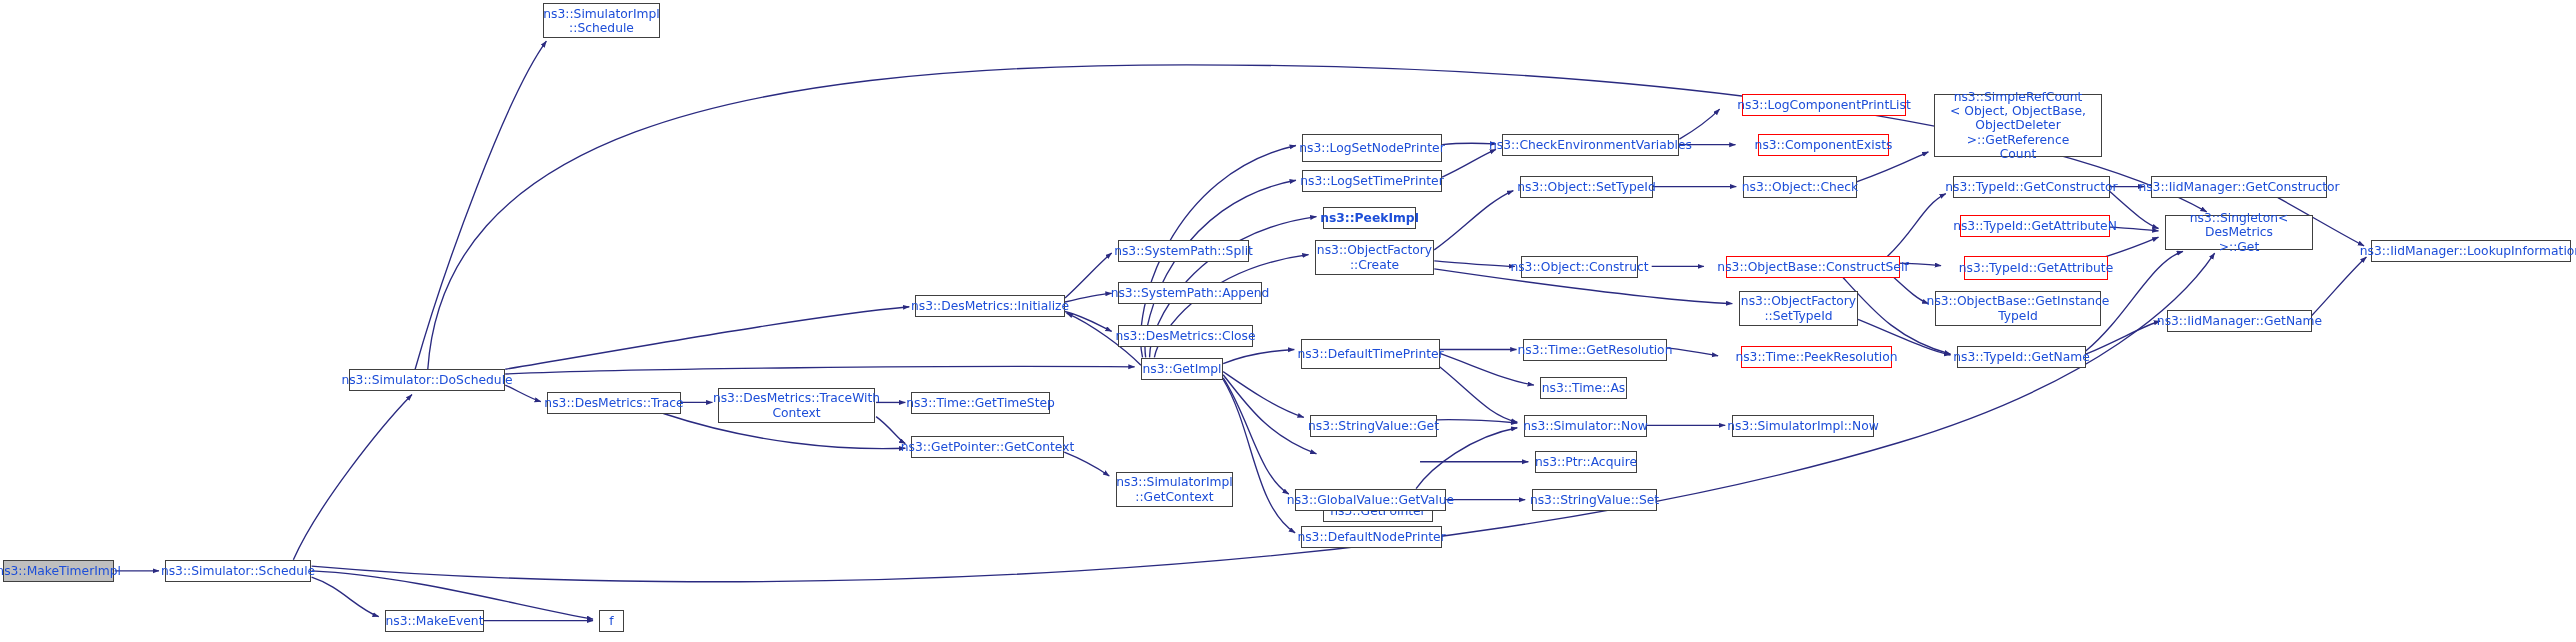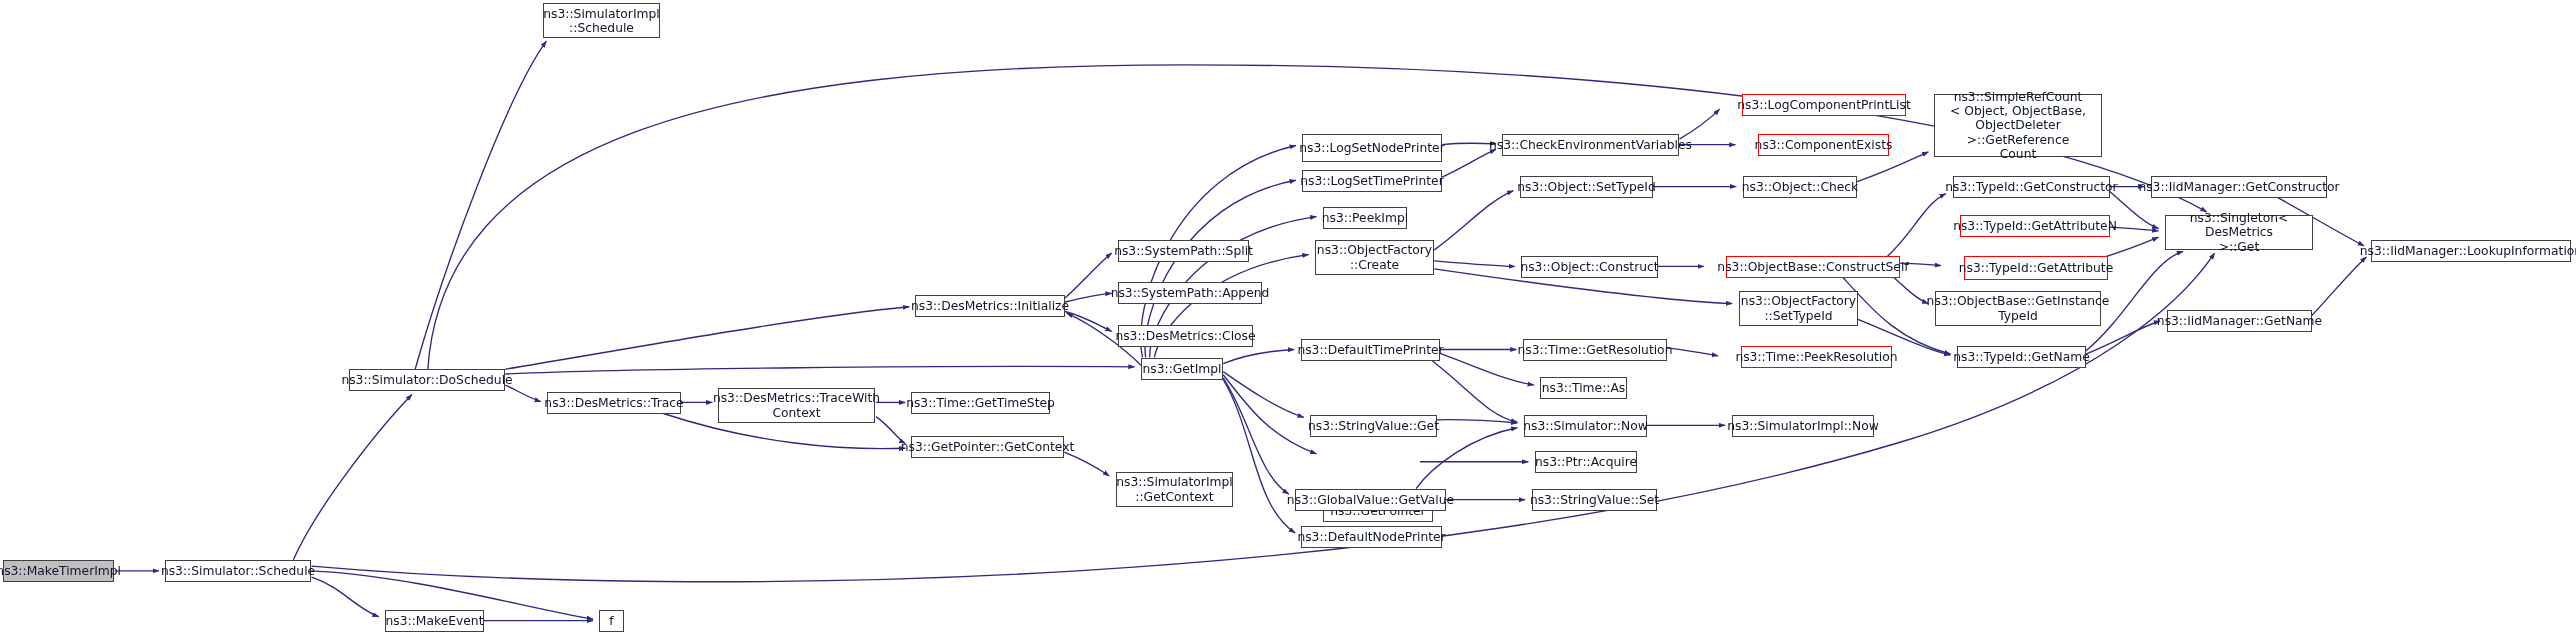--- a/index.html
+++ b/index.html
@@ -10,21 +10,21 @@
     background:#ffffff;
     font-family:"DejaVu Sans","Liberation Sans",sans-serif;
     overflow:hidden;
   }
   svg.edges{position:absolute;left:0;top:0;width:2576px;height:642px;pointer-events:none;}
   .node{
     position:absolute;
     box-sizing:border-box;
     border:0.8px solid #404040;
     background:#ffffff;
-    color:#0f172a;
+    color:#1d4ed8;
     font-size:12.3px;
     line-height:1.15;
     display:flex;
     align-items:center;
     justify-content:center;
     text-align:center;
     white-space:pre-line;
     padding:0.8px 3.2px;
   }
   .node.red{border:1.3px solid #ff0000;margin-left:16px;}
@@ -119,31 +119,31 @@
       <div class="node" style="left: 911px; top: 436px; width: 153px; height: 22px;">ns3::GetPointer::GetContext</div>
       <div class="node" style="left: 1116px; top: 472px; width: 117px; height: 35px;">ns3::SimulatorImpl
 ::GetContext</div>
       <div class="node" style="left: 915px; top: 295px; width: 150px; height: 22px;">ns3::DesMetrics::Initialize</div>
       <div class="node" style="left: 1118px; top: 240px; width: 131px; height: 22px;">ns3::SystemPath::Split</div>
       <div class="node" style="left: 1118px; top: 282px; width: 144px; height: 22px;">ns3::SystemPath::Append</div>
       <div class="node" style="left: 1118px; top: 325px; width: 135px; height: 22px;">ns3::DesMetrics::Close</div>
       <div class="node" style="left: 1141px; top: 358px; width: 82px; height: 22px;">ns3::GetImpl</div>
       <div class="node" style="left: 1302px; top: 134px; width: 140px; height: 28px; text-align: center;">ns3::LogSetNodePrinter</div>
       <div class="node" style="left: 1302px; top: 170px; width: 140px; height: 22px;">ns3::LogSetTimePrinter</div>
-      <div class="node" style="left: 1323px; top: 207px; width: 84px; height: 22px;">ns3::PeekImpl</div>
+      <div class="node" style="left: 1323px; top: 207px; width: 93px; height: 22px; font-weight: bold;">ns3::PeekImpl</div>
       <div class="node" style="left: 1315px; top: 240px; width: 119px; height: 35px;">ns3::ObjectFactory
 ::Create</div>
-      <div class="node" style="left: 1301px; top: 339px; width: 139px; height: 22px;">ns3::DefaultTimePrinter</div>
+      <div class="node" style="left: 1301px; top: 339px; width: 139px; height: 30px;">ns3::DefaultTimePrinter</div>
       <div class="node" style="left: 1310px; top: 415px; width: 127px; height: 22px;">ns3::StringValue::Get</div>
       <div class="node" style="left: 1323px; top: 477px; width: 110px; height: 22px; margin-top: 23px;">ns3::GetPointer</div>
       <div class="node" style="left: 1295px; top: 489px; width: 151px; height: 22px;">ns3::GlobalValue::GetValue</div>
       <div class="node" style="left: 1301px; top: 526px; width: 141px; height: 22px;">ns3::DefaultNodePrinter</div>
       <div class="node" style="left: 1502px; top: 134px; width: 177px; height: 22px;">ns3::CheckEnvironmentVariables</div>
       <div class="node" style="left: 1520px; top: 176px; width: 133px; height: 22px;">ns3::Object::SetTypeId</div>
-      <div class="node" style="left: 1521px; top: 256px; width: 137px; height: 22px;">ns3::Object::Construct</div>
+      <div class="node" style="left: 1521px; top: 256px; width: 117px; height: 22px;">ns3::Object::Construct</div>
       <div class="node" style="left: 1523px; top: 339px; width: 144px; height: 22px;">ns3::Time::GetResolution</div>
       <div class="node" style="left: 1540px; top: 377px; width: 87px; height: 22px;">ns3::Time::As</div>
       <div class="node" style="left: 1524px; top: 415px; width: 123px; height: 22px;">ns3::Simulator::Now</div>
       <div class="node" style="left: 1535px; top: 451px; width: 102px; height: 22px;">ns3::Ptr::Acquire</div>
       <div class="node" style="left: 1532px; top: 489px; width: 125px; height: 22px;">ns3::StringValue::Set</div>
       <div class="node red" style="left: 1726px; top: 94px; width: 164px; height: 22px;">ns3::LogComponentPrintList</div>
       <div class="node red" style="left: 1742px; top: 134px; width: 131px; height: 22px;">ns3::ComponentExists</div>
       <div class="node" style="left: 1743px; top: 176px; width: 114px; height: 22px;">ns3::Object::Check</div>
       <div class="node red" style="left: 1710px; top: 256px; width: 174px; height: 22px;">ns3::ObjectBase::ConstructSelf</div>
       <div class="node" style="left: 1739px; top: 291px; width: 119px; height: 35px;">ns3::ObjectFactory

